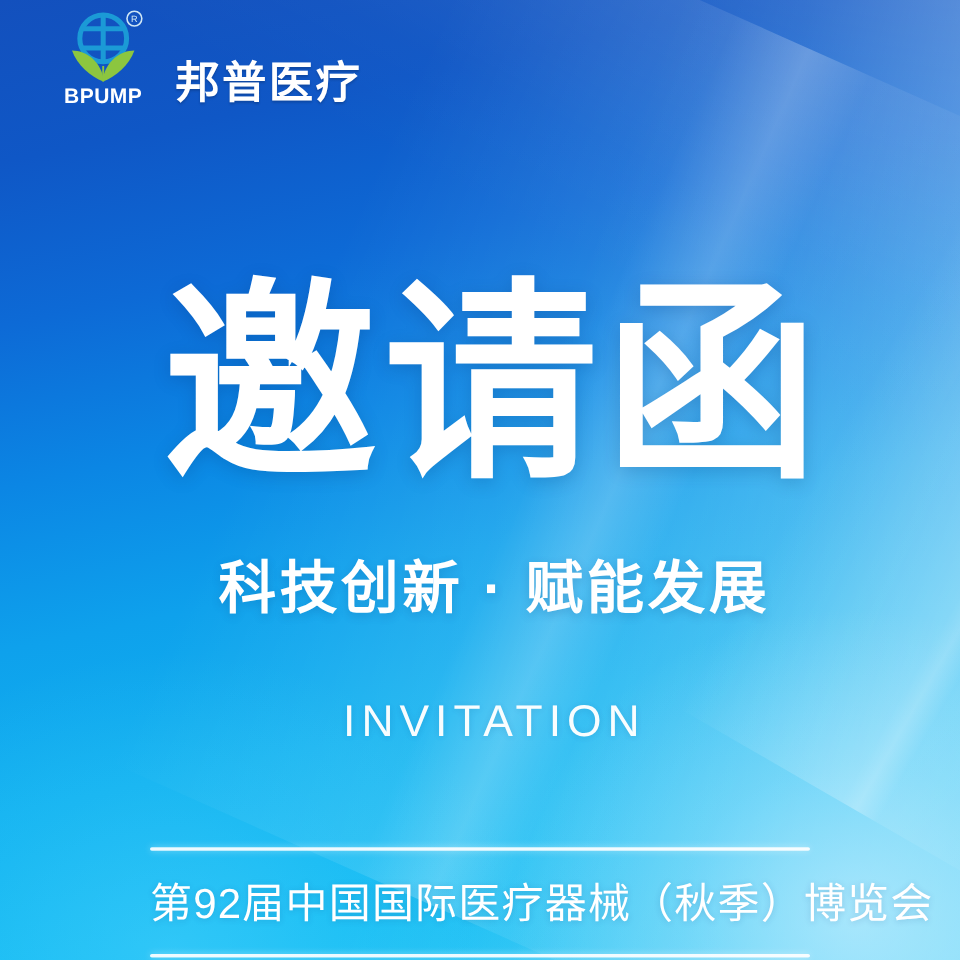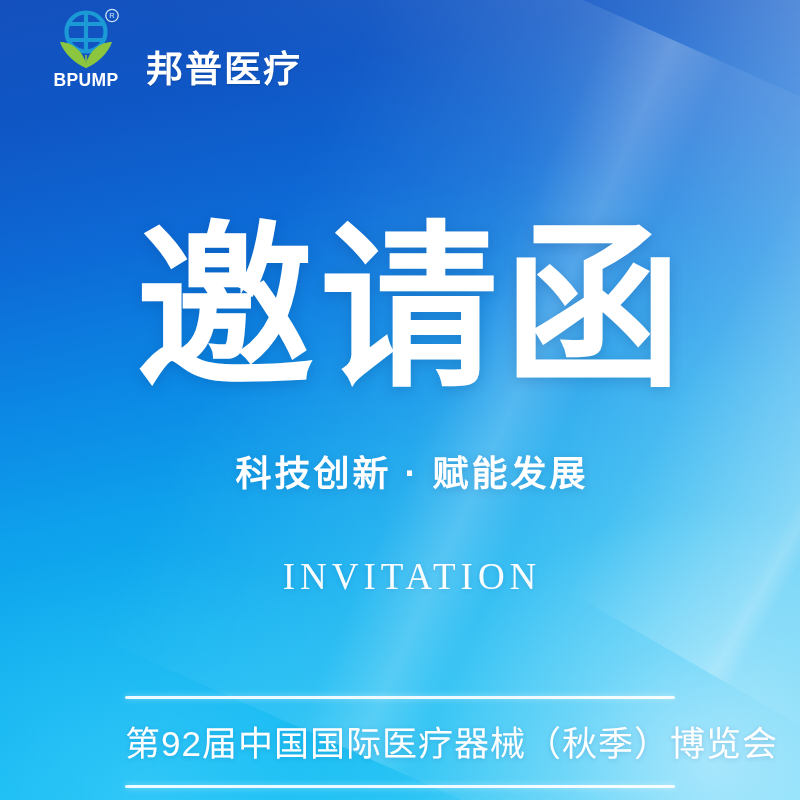--- a/index.html
+++ b/index.html
@@ -154,65 +154,64 @@
     white-space: nowrap;
     text-shadow: 0 1px 2px rgba(0,0,0,0.18);
     margin-top: 42px;
   }
 
   
   .hero {
     position: absolute;
     left: 0;
     right: 0;
-    top: 220px;
+    top: 232px;
     z-index: 5;
     text-align: center;
     margin-left: 24px;
   }
   .hero-title {
     color: #ffffff;
     font-size: 178px;
     font-weight: 700;
     line-height: 1;
     letter-spacing: 6px;
     margin: 0;
     white-space: nowrap;
     text-shadow: 0 3px 14px rgba(4, 56, 120, 0.22);
   }
   .hero-slogan {
     margin: 58px 0 0 0;
     color: #ffffff;
-    font-size: 36px;
+    font-size: 48px;
     font-weight: 700;
     letter-spacing: 3px;
     line-height: 1;
     white-space: nowrap;
     text-shadow: 0 2px 8px rgba(4, 56, 120, 0.20);
     text-align: center;
   }
   .hero-en {
     margin: 66px 0 0 0;
     color: #ffffff;
     font-size: 37px;
     font-weight: 300;
     letter-spacing: 5px;
     line-height: 1;
     white-space: nowrap;
     opacity: 0.97;
     text-shadow: 0 1px 6px rgba(4, 56, 120, 0.16);
-    font-family: Liberation Serif, serif;
   }
 
   
   .footer {
     position: absolute;
     left: 50%;
     transform: translateX(-50%);
-    bottom: 12px;
+    bottom: 2px;
     width: 550px;
     z-index: 5;
     text-align: center;
   }
   .rule {
     height: 3px;
     width: 100%;
     background: rgba(255,255,255,0.92);
     border-radius: 2px;
     box-shadow: 0 0 6px rgba(255,255,255,0.45);

